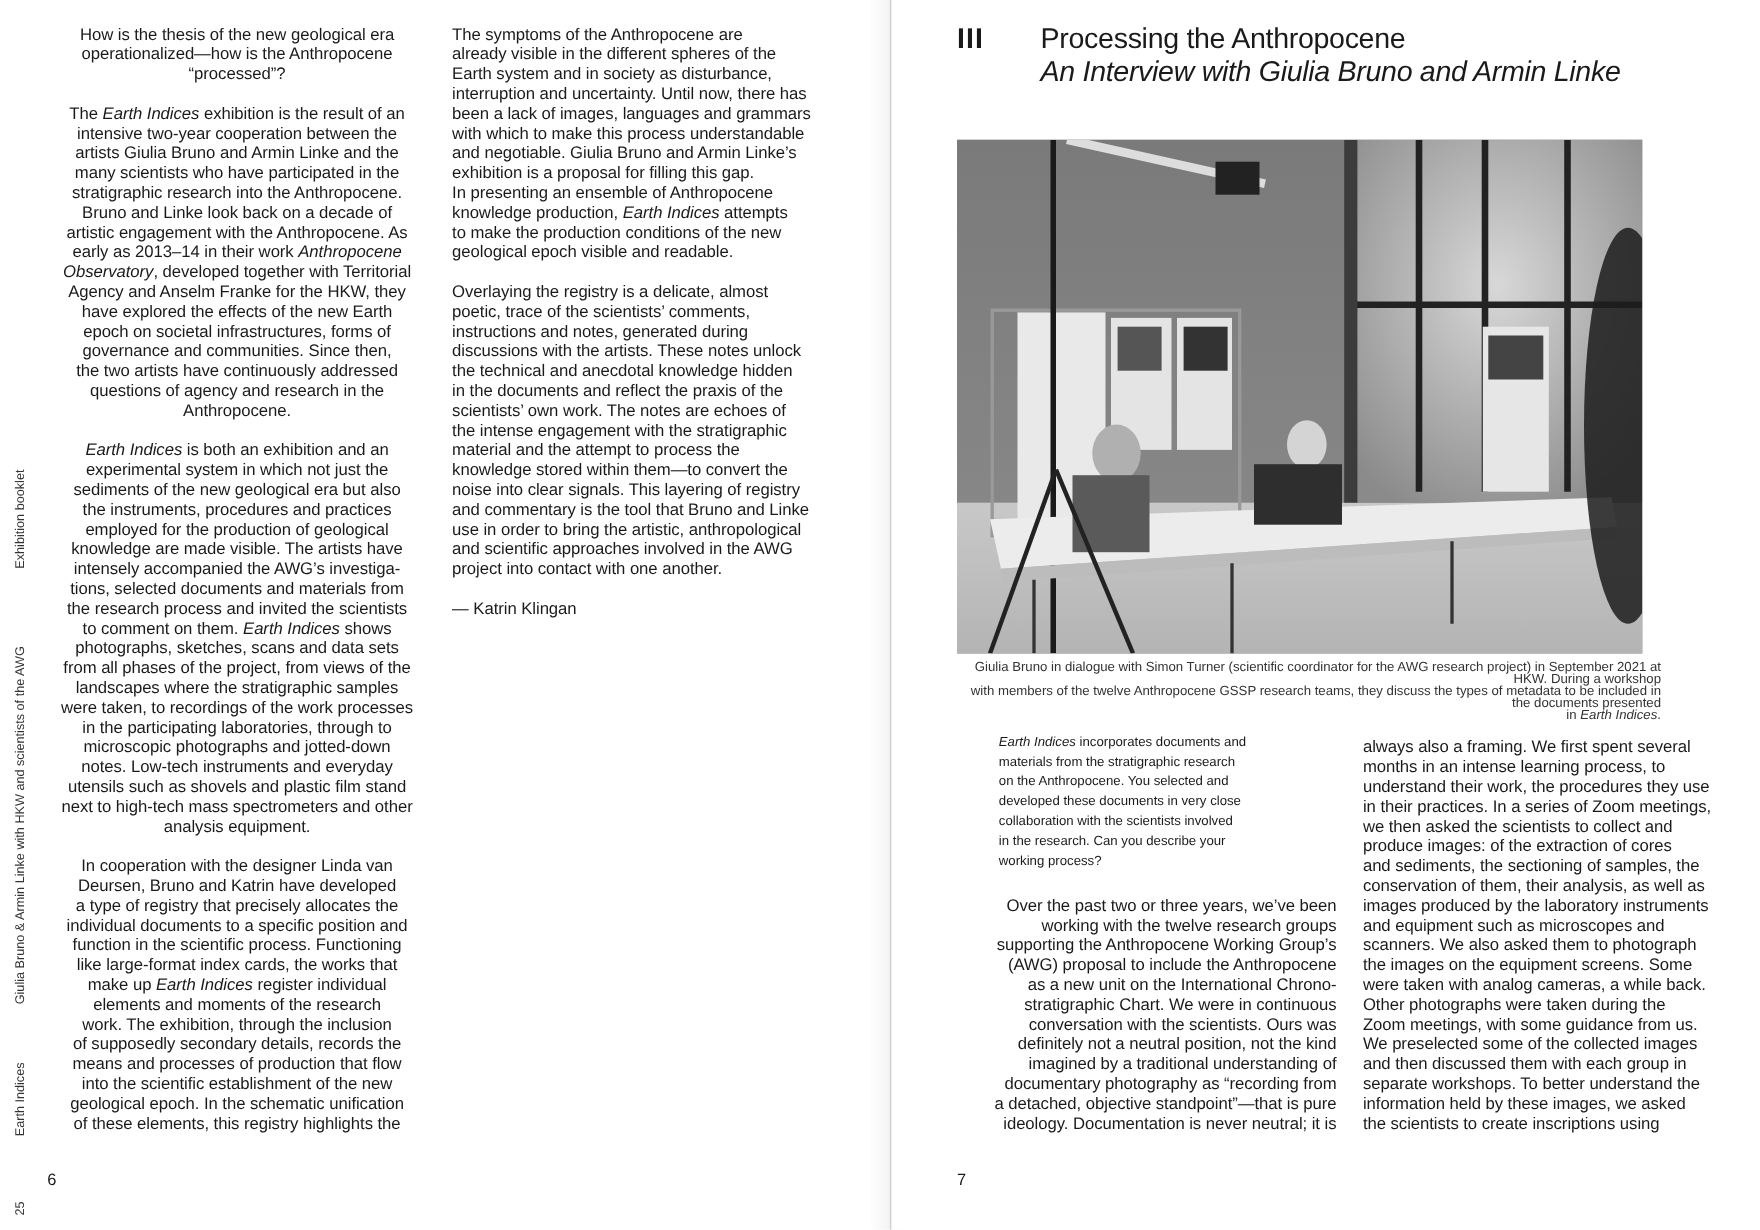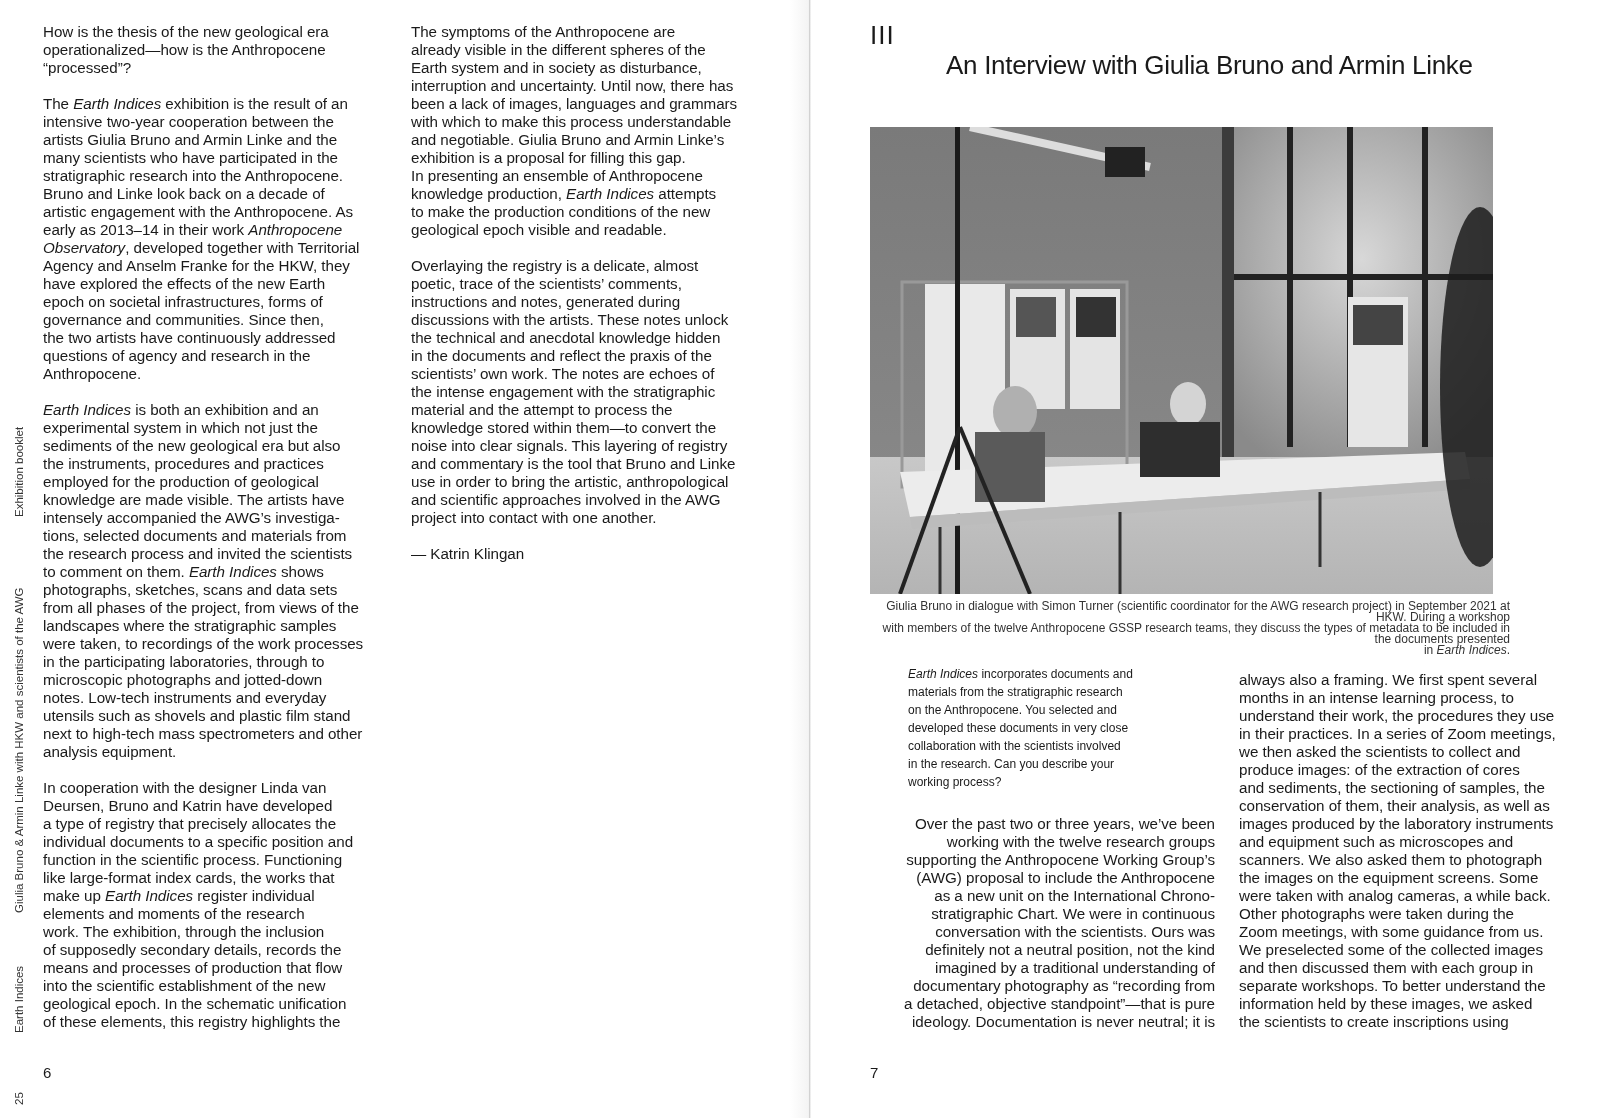--- a/index.html
+++ b/index.html
@@ -14,37 +14,37 @@
     position: absolute; left: 790px; top: 0; width: 40px; height: 1118px;
     background: linear-gradient(to right, #ffffff 0%, #f4f4f4 45%, #ececec 50%, #f6f6f6 58%, #ffffff 100%);
   }
   .gutter-line { position: absolute; left: 809px; top: 0; width: 1px; height: 1118px; background: #d2d2d2; }
 
   .col { position: absolute; font-size: 15.2px; line-height: 18px; letter-spacing: -0.05px; }
   .col p { margin: 0 0 18px 0; white-space: pre-line; }
   .col p.last { margin-bottom: 0; }
   em { font-style: italic; }
 
-  .col-1 { left: 43px; top: 23px; width: 345px; }
+  .col-1 { left: 43px; top: 23px; width: 345px; text-align: center; }
   .col-2 { left: 411px; top: 23px; width: 345px; }
 
   .sidebar {
     position: absolute; left: 13px; width: 16px;
     font-size: 11.5px; color: #333; white-space: nowrap;
   }
   .sidebar span {
     position: absolute; left: 0; transform-origin: left top; transform: rotate(-90deg);
     display: block;
   }
 
   .folio { position: absolute; font-size: 15px; color: #1a1a1a; }
 
-  .chapter-num { position: absolute; left: 870px; top: 20px; font-size: 26px; line-height: 30px; font-weight: 400; letter-spacing: 1px; text-align: right; }
+  .chapter-num { position: absolute; left: 870px; top: 20px; font-size: 26px; line-height: 30px; font-weight: 700; letter-spacing: 1px; text-align: right; }
   .chapter-title { position: absolute; left: 946px; top: 20px; font-size: 26px; line-height: 30px; letter-spacing: -0.3px; }
-  .chapter-sub { position: absolute; left: 946px; top: 50px; font-size: 26px; line-height: 30px; letter-spacing: -0.3px; }
+  .chapter-sub { position: absolute; left: 946px; top: 50px; font-size: 26px; line-height: 30px; font-style: italic; letter-spacing: -0.3px; }
 
   .photo {
     position: absolute; left: 870px; top: 127px; width: 623px; height: 467px;
     background: #6d6d6d; overflow: hidden;
   }
   .photo svg { display: block; width: 100%; height: 100%; }
 
   .caption {
     position: absolute; left: 870px; top: 601px; width: 640px;
     font-size: 12px; line-height: 11px; color: #333; white-space: pre-line; text-align: right;
@@ -154,20 +154,21 @@
 
     <div class="folio" style="left:43px; top:1064px;">6</div>
   </div>
 
   <div class="gutter"></div>
   <div class="gutter-line"></div>
 
   <div class="page-right"></div>
 
   <div class="chapter-num">III</div>
+  <div class="chapter-title">Processing the Anthropocene</div>
   <div class="chapter-sub">An Interview with Giulia Bruno and Armin Linke</div>
 
   <div class="photo" title="Black-and-white photo: two masked people seated at a long white table in a high-ceilinged hall with large windows, camera rig overhead, exhibition panels in background">
     <svg viewBox="0 0 623 467" preserveAspectRatio="none">
       <defs>
         <linearGradient id="wall" x1="0" y1="0" x2="0" y2="1">
           <stop offset="0" stop-color="#7a7a7a"></stop>
             <stop offset="1" stop-color="#8c8c8c"></stop>
         </linearGradient>
         <linearGradient id="floor" x1="0" y1="0" x2="0" y2="1">

